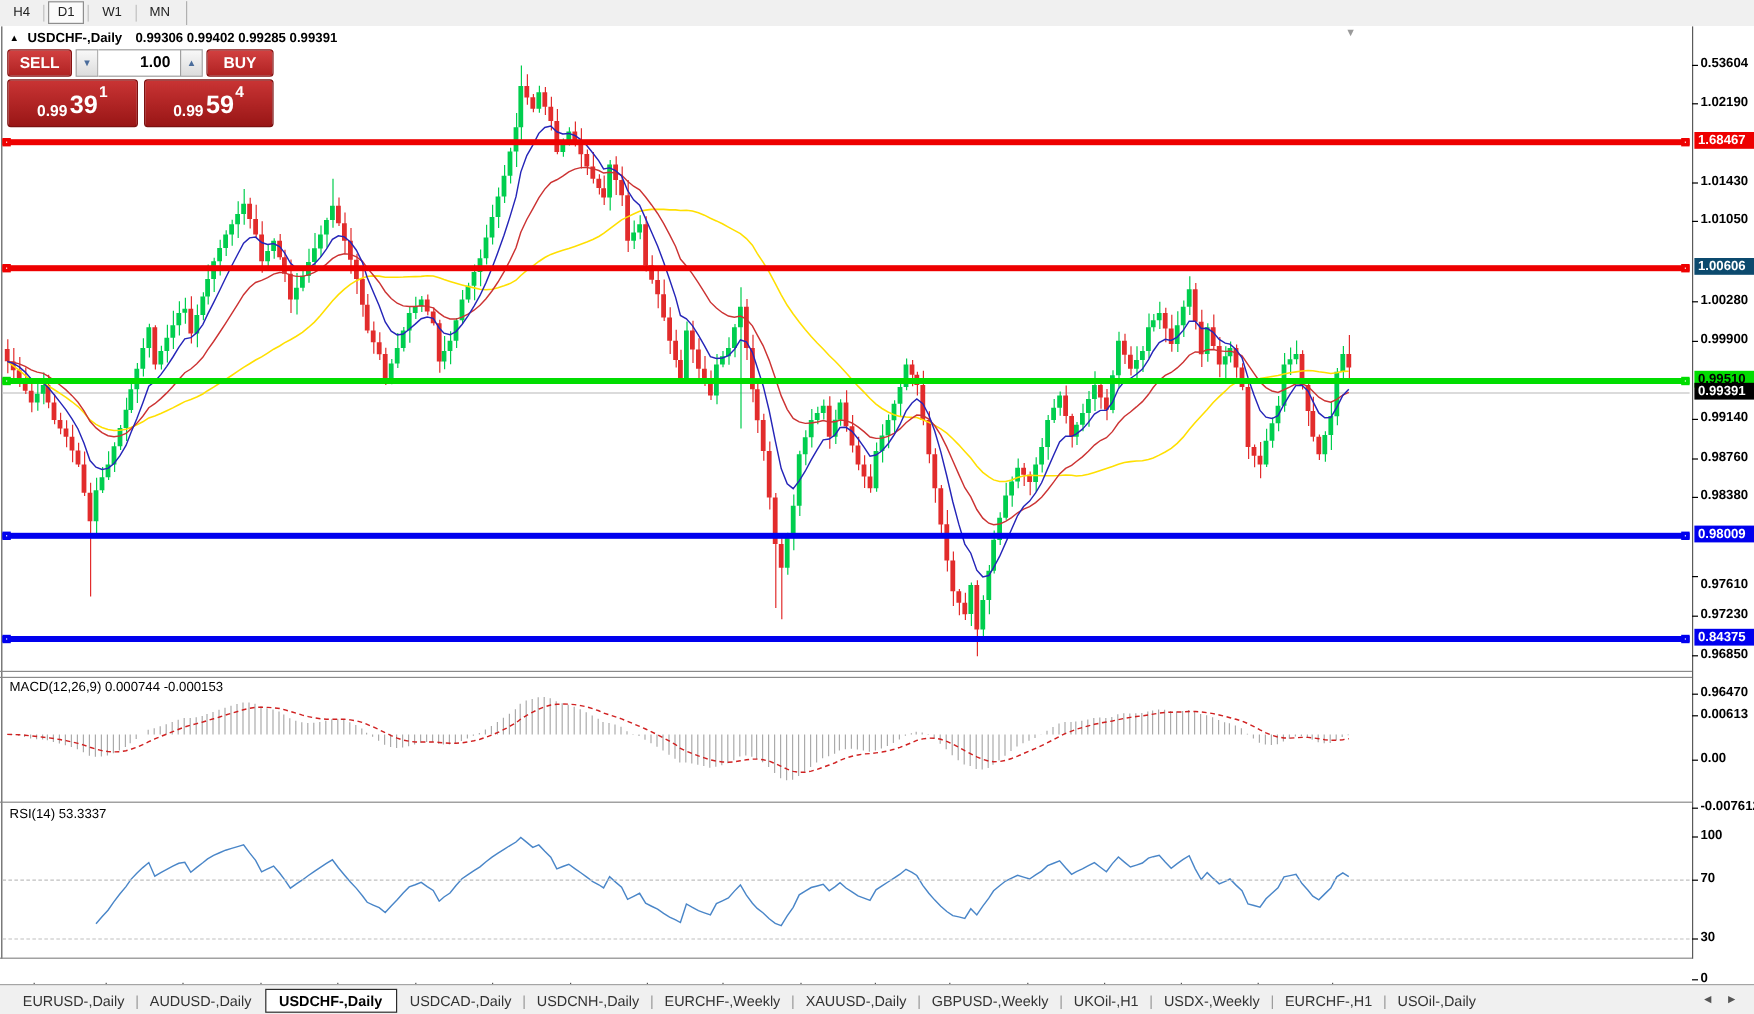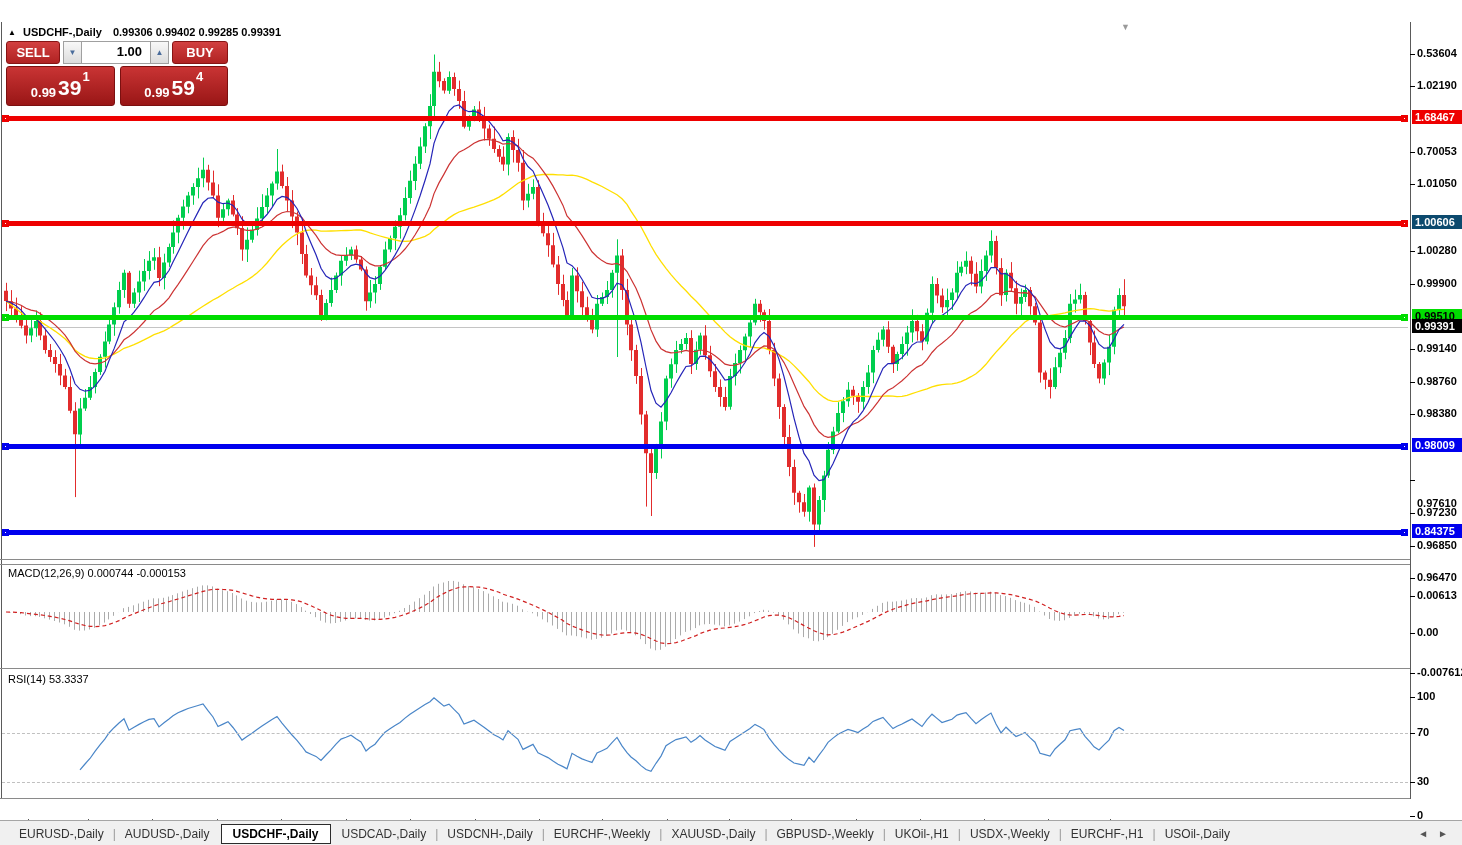--- a/index.html
+++ b/index.html
@@ -63,20 +63,31 @@
   .tabsep{color:#999;margin:0 -2px;}
   #tab-scroll{margin-left:auto;margin-right:14px;display:flex;gap:10px;color:#555;font-size:10px;}
   #tab-scroll span{cursor:default;}
   svg{position:absolute;left:0;top:0;pointer-events:none;}
 </style>
 </head>
 <body>
 
 <div id="root">
 
+  <div class="abs" id="toolbar">
+      <div style="width: 2px;"></div>
+      <div class="tf-btn">H4</div>
+      <div class="tf-sep"></div>
+      <div class="tf-btn active">D1</div>
+      <div class="tf-sep"></div>
+      <div class="tf-btn">W1</div>
+      <div class="tf-sep"></div>
+      <div class="tf-btn">MN</div>
+      <div class="tf-sep tall"></div>
+    </div>
 
   <div class="abs" id="chart-area">
 
     <div class="abs frame-line" style="left:1px;top:1px;width:1px;height:777px;"></div>
     <div class="abs frame-line" style="left:1410px;top:1px;width:1px;height:777px;"></div>
     <div class="abs sep-line" style="left:0;top:538px;width:1410px;height:1px;"></div>
     <div class="abs sep-line" style="left:0;top:543px;width:1410px;height:1px;"></div>
     <div class="abs sep-line" style="left:0;top:647px;width:1410px;height:1px;"></div>
     <div class="abs sep-line" style="left:0;top:777px;width:1410px;height:1px;"></div>
 
@@ -181,35 +192,35 @@
 
     <div class="panel-label" style="top:546px;">MACD(12,26,9) 0.000744 -0.000153</div>
     <div class="panel-label" style="top:652px;">RSI(14) 53.3337</div>
 
     <div id="axis-layer">
         <div class="tickmark" style="top: 33px;"></div>
         <div class="ticklab" style="top: 26px;">0.53604</div>
         <div class="tickmark" style="top: 65px;"></div>
         <div class="ticklab" style="top: 58px;">1.02190</div>
         <div class="tickmark" style="top: 131px;"></div>
-        <div class="ticklab" style="top: 124px;">0.70053</div>
+        <div class="ticklab" style="top: 124px;">1.01430</div>
         <div class="tickmark" style="top: 163px;"></div>
         <div class="ticklab" style="top: 156px;">1.01050</div>
         <div class="tickmark" style="top: 230px;"></div>
         <div class="ticklab" style="top: 223px;">1.00280</div>
         <div class="tickmark" style="top: 263px;"></div>
         <div class="ticklab" style="top: 256px;">0.99900</div>
         <div class="tickmark" style="top: 328px;"></div>
         <div class="ticklab" style="top: 321px;">0.99140</div>
         <div class="tickmark" style="top: 361px;"></div>
         <div class="ticklab" style="top: 354px;">0.98760</div>
         <div class="tickmark" style="top: 393px;"></div>
         <div class="ticklab" style="top: 386px;">0.98380</div>
         <div class="tickmark" style="top: 459px;"></div>
-        <div class="ticklab" style="top: 476px;">0.97610</div>
+        <div class="ticklab" style="top: 460px;">0.97610</div>
         <div class="tickmark" style="top: 492px;"></div>
         <div class="ticklab" style="top: 485px;">0.97230</div>
         <div class="tickmark" style="top: 525px;"></div>
         <div class="ticklab" style="top: 518px;">0.96850</div>
         <div class="tickmark" style="top: 557px;"></div>
         <div class="ticklab" style="top: 550px;">0.96470</div>
         <div class="tickmark" style="top: 575px;"></div>
         <div class="ticklab" style="top: 568px;">0.00613</div>
         <div class="tickmark" style="top: 612px;"></div>
         <div class="ticklab" style="top: 605px;">0.00</div>

